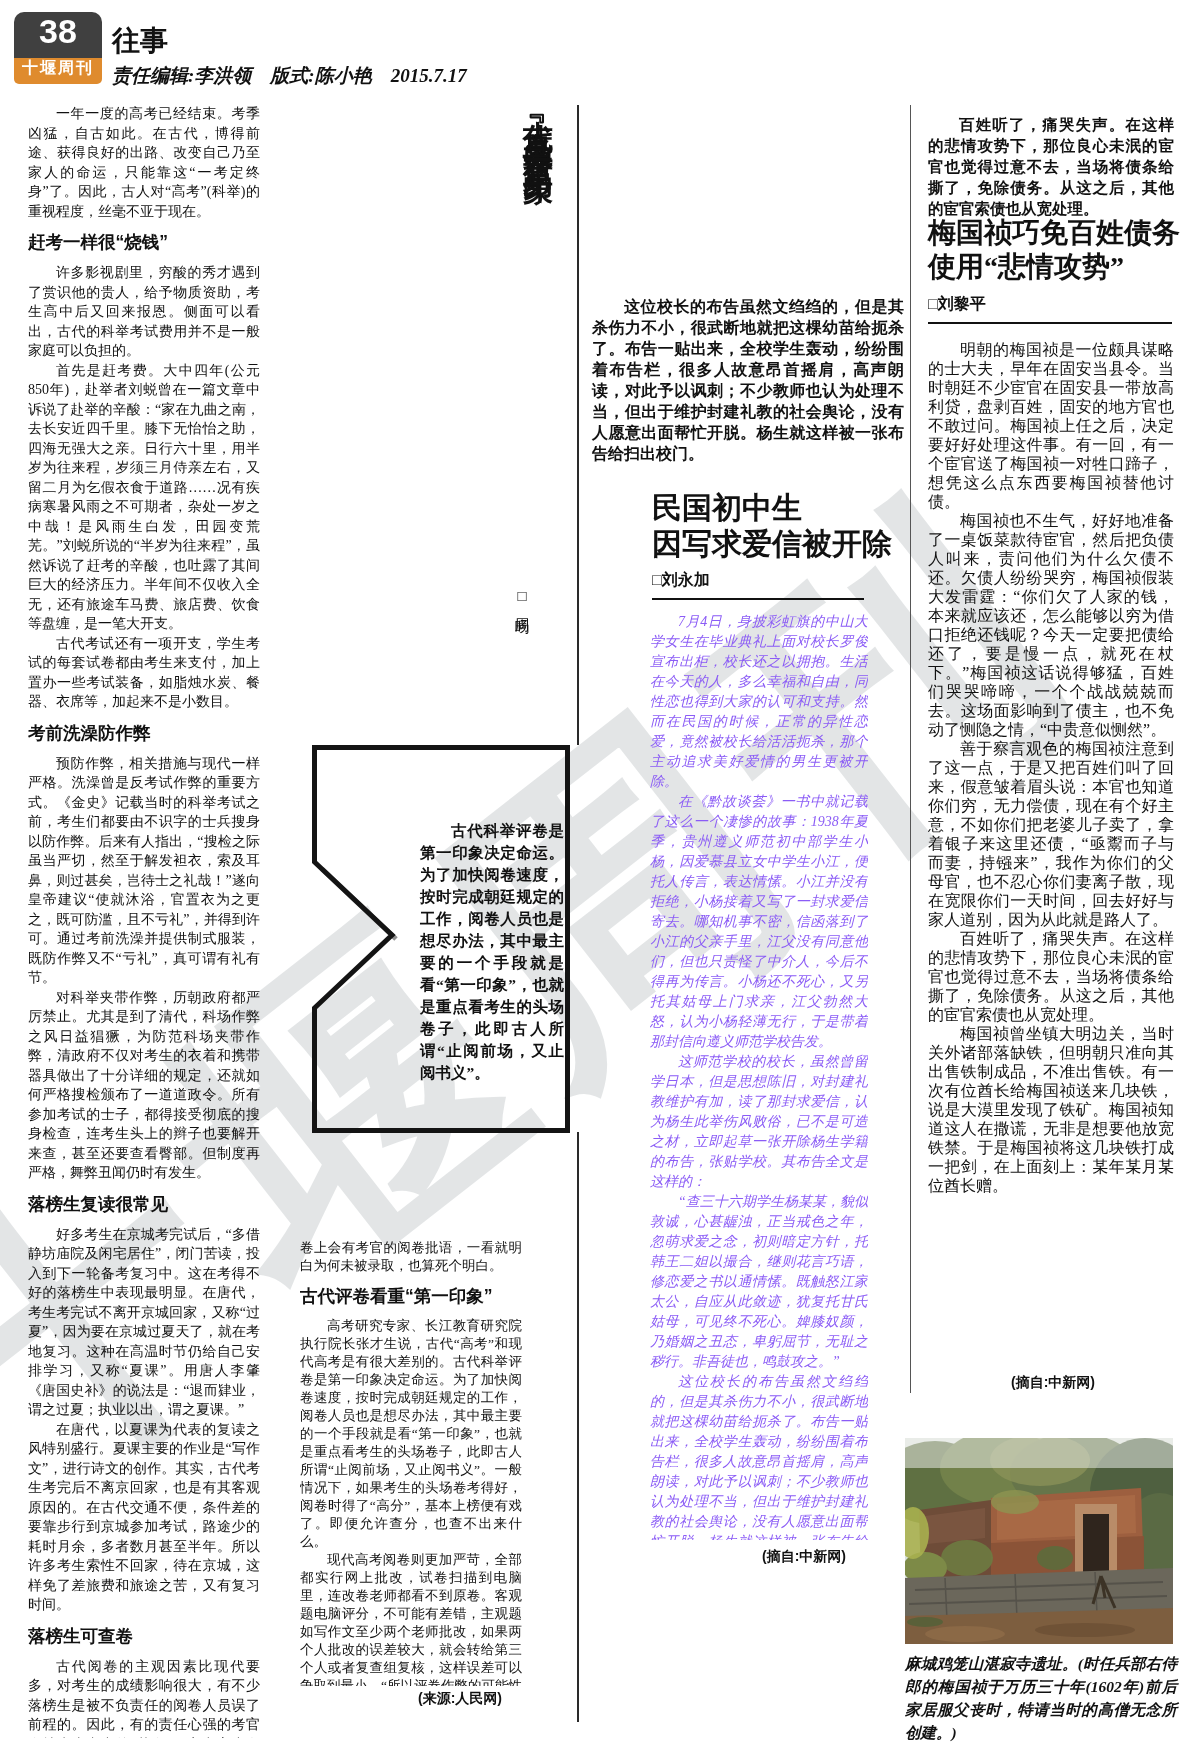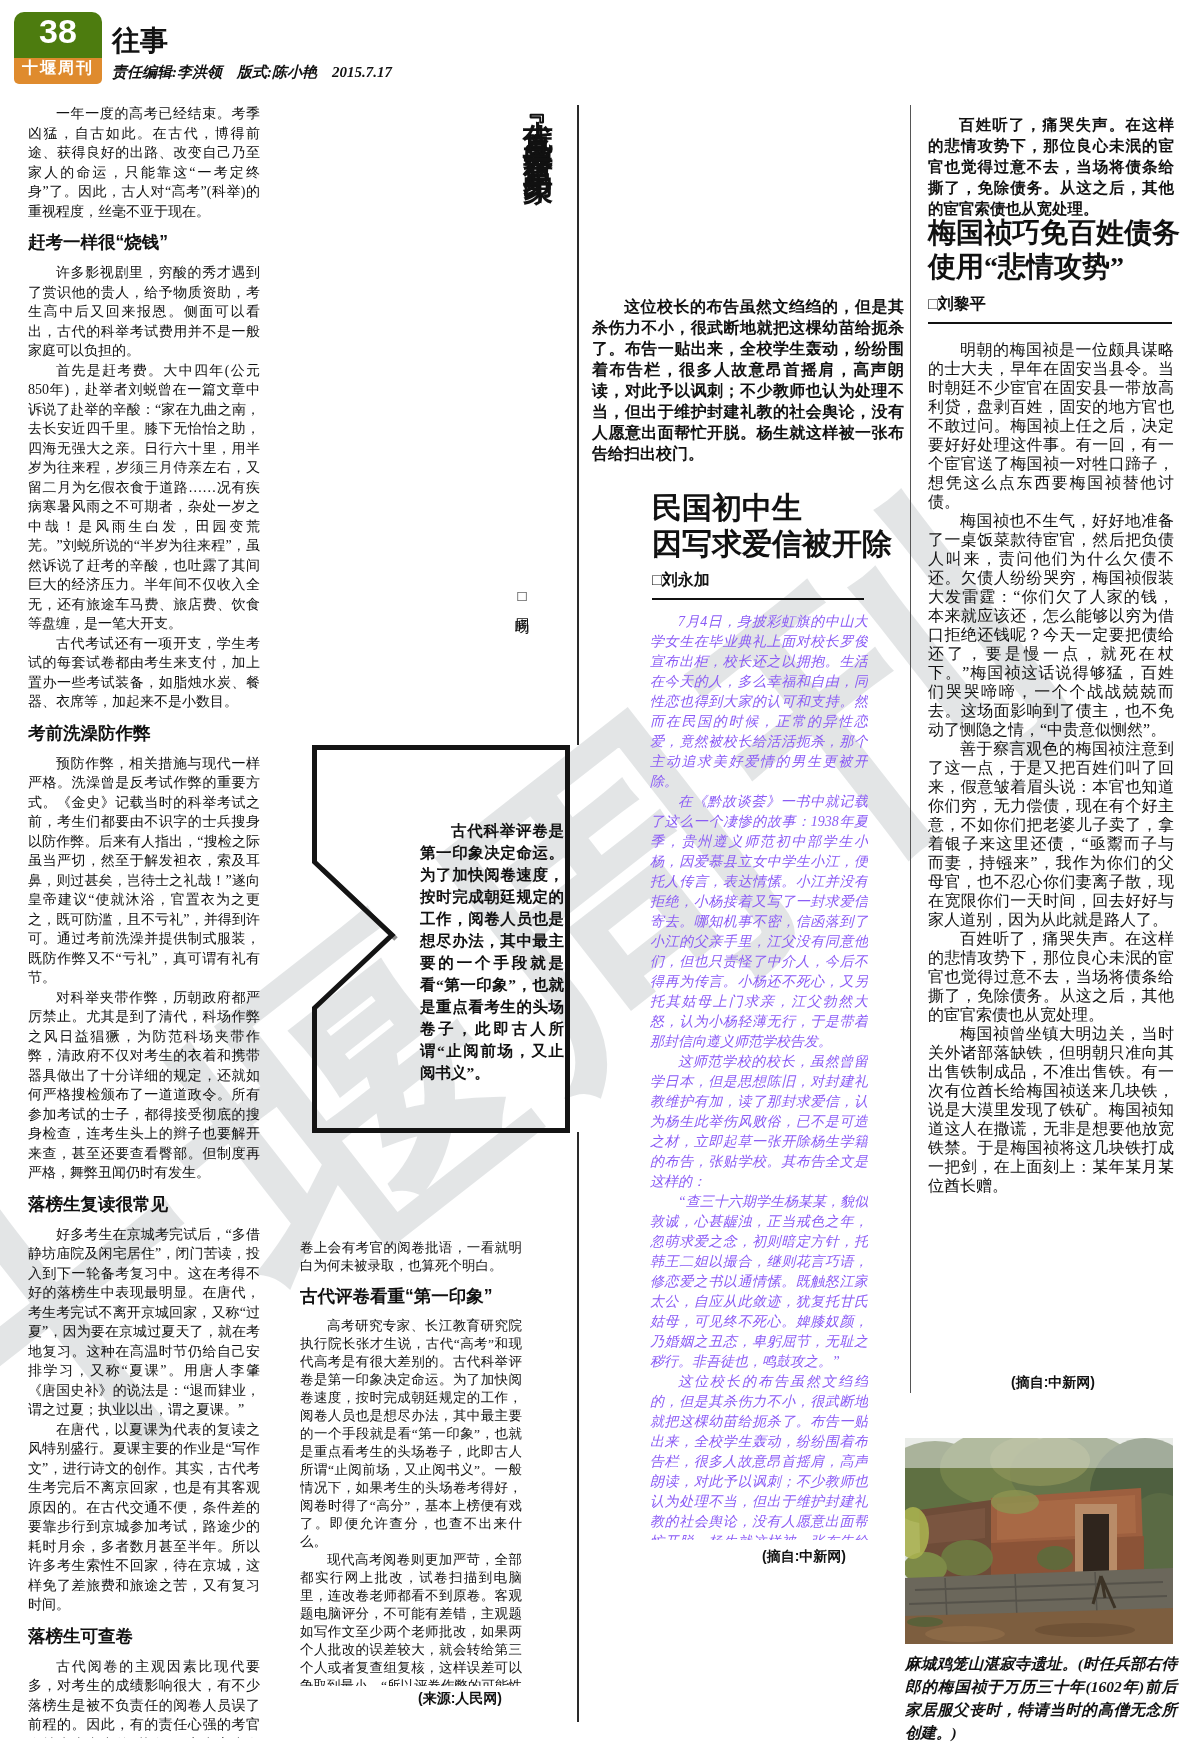--- a/index.html
+++ b/index.html
@@ -10,26 +10,26 @@
   
   .watermark{position:absolute;left:-50px;top:1210px;font-size:315px;font-weight:bold;
     color:#cdd1d3;opacity:.55;white-space:nowrap;letter-spacing:28px;
     transform:rotate(-38deg);transform-origin:0 50%;z-index:0;
     font-family:"Liberation Serif",serif;}
 
   .abs{position:absolute;z-index:1;}
 
   
   .badge{left:14px;top:12px;width:88px;}
-  .badge-num{height:46px;background:#4d7c0f;color:#fff;text-align:center;line-height:46px;
+  .badge-num{height:46px;background:#404040;color:#fff;text-align:center;line-height:46px;
     font:bold 34px "Liberation Sans",sans-serif;border-radius:10px 10px 0 0;}
   .badge-name{height:26px;background:#df8b2e;color:#fff;text-align:center;line-height:26px;
     font:bold 16px "Liberation Sans",sans-serif;letter-spacing:2px;border-radius:0 0 5px 5px;}
   .section-title{left:112px;top:22px;font-weight:bold;font-size:28px;}
-  .editor-line{left:112px;top:63px;font-style:italic;font-weight:bold;font-size:15px;}
+  .editor-line{left:112px;top:63px;font-style:italic;font-weight:bold;font-size:19px;}
 
   
   .jp{margin:0;text-indent:2em;text-align:justify;}
   .jp.noind{text-indent:0;margin-top:47px;}
   .ch{font:bold 17.5px "Liberation Sans",sans-serif;text-align:left;margin:9px 0;}
 
   .col1{left:28px;top:104px;width:232px;height:1634px;overflow:hidden;
         font-size:14px;line-height:19.5px;}
   .col2{left:300px;top:1192px;width:222px;height:494px;overflow:hidden;
         font-size:13.5px;line-height:18px;}

